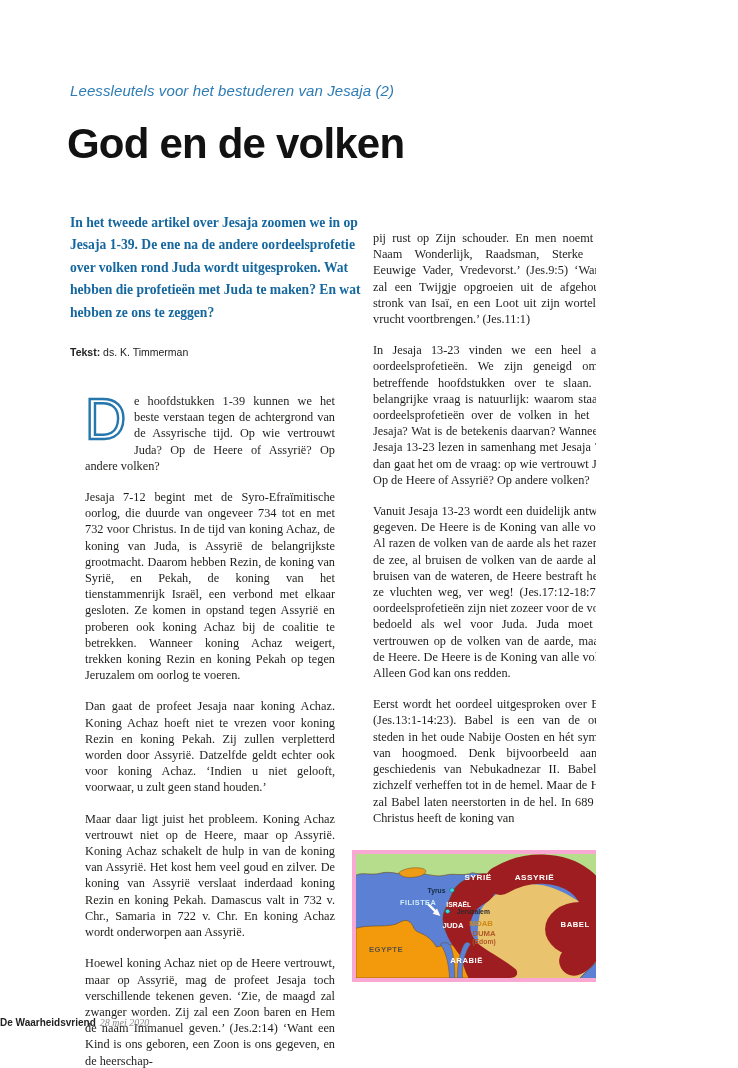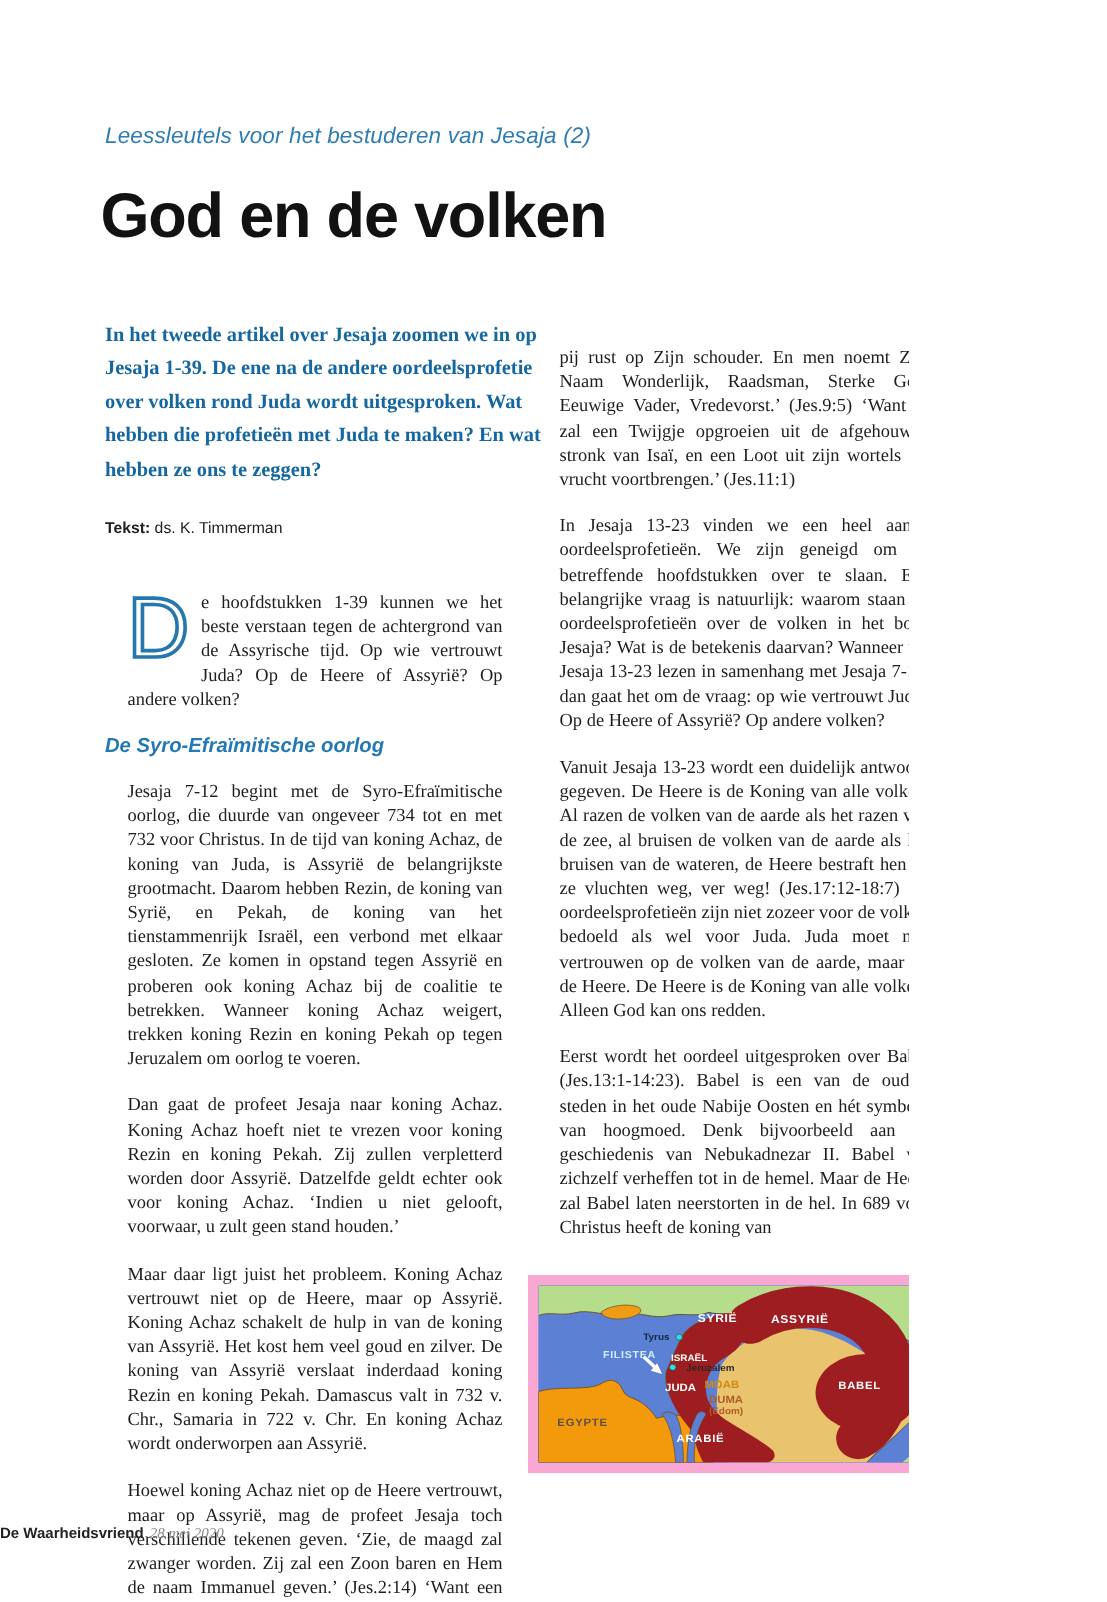--- a/index.html
+++ b/index.html
@@ -1,37 +1,37 @@
 <!DOCTYPE html>
 <html><head>
 <meta charset="utf-8">
 <style>
   html,body{margin:0;padding:0;background:#ffffff;}
   .page{position:relative;width:596px;height:1068px;background:#ffffff;overflow:hidden;
-        font-family:"Liberation Sans",sans-serif;padding-left:10px;}
+        font-family:"Liberation Sans",sans-serif;}
   .kicker{position:absolute;left:70px;top:82px;font-size:15px;font-style:italic;
           color:#2e7cb4;letter-spacing:0.1px;}
   .title{position:absolute;left:67px;top:120px;font-size:42px;font-weight:bold;
          color:#121212;letter-spacing:-0.8px;}
   .intro{position:absolute;left:70px;top:212px;width:310px;font-size:13.6px;
          font-weight:bold;line-height:22.4px;color:#15679f;font-family:Liberation Serif, serif;}
   .byline{position:absolute;left:70px;top:346px;font-size:10.5px;color:#222;}
   .byline .b{font-weight:bold;}
   .bodycol p{margin:15px;font-family:"Liberation Serif","DejaVu Serif",serif;
              font-size:12.3px;line-height:16.2px;text-align:justify;color:#1e1e1c;}
   .bodycol h3{margin:9px 0 2px 0;font-size:13.5px;font-style:italic;font-weight:bold;
               color:#2479b4;}
   .col-left{position:absolute;left:70px;top:378px;width:280px;}
   .col-right{position:absolute;left:358px;top:215px;width:277px;}
   .dropcap{float:left;width:42px;height:46px;margin:3px 7px 0 0;
            font-family:"Liberation Sans",sans-serif;font-size:57px;line-height:46px;
            color:#2577ad;-webkit-text-fill-color:#ffffff;
            -webkit-text-stroke:2.4px #2577ad;}
   .map-wrap{position:absolute;left:352px;top:850px;width:265px;height:132px;
-            border:7px solid #f9a8d4;box-sizing:border-box;background:#5c80d3;}
+            border:4px solid #f9a8d4;box-sizing:border-box;background:#5c80d3;}
   .map-wrap svg{display:block;width:100%;height:100%;}
   .cont-marker{position:absolute;left:626px;top:962px;font-size:13px;font-weight:bold;
                color:#2577ad;}
   .topmark-line{position:absolute;left:687px;top:10px;width:2px;height:46px;
                 background:#33608c;}
   .topmark-arrow{position:absolute;left:699px;top:28px;width:0;height:0;
                  border-left:13px solid #1e6ca8;border-top:7px solid transparent;
                  border-bottom:7px solid transparent;}
   .footer{position:absolute;left:0;top:1017px;width:100%;text-align:left;
           font-size:10px;color:#222;}
@@ -55,21 +55,20 @@
 
   <div class="intro">In het tweede artikel over Jesaja zoomen we in op Jesaja 1-39. De ene na de andere oordeelsprofetie over volken rond Juda wordt uitgesproken. Wat hebben die profetieën met Juda te maken? En wat hebben ze ons te zeggen?</div>
 
   <div class="byline">
     <span class="b">Tekst:</span>
     <span>ds. K. Timmerman</span>
   </div>
 
   <div class="col-left bodycol">
     <p><span class="dropcap">D</span><span>e hoofdstukken 1-39 kunnen we het beste verstaan tegen de achtergrond van de Assyrische tijd. Op wie vertrouwt Juda? Op de Heere of Assyrië? Op andere volken?</span></p>
-    <h3>De Syro-Efraïmitische oorlog</h3>
     <p>Jesaja 7-12 begint met de Syro-Efraïmitische oorlog, die duurde van ongeveer 734 tot en met 732 voor Christus. In de tijd van koning Achaz, de koning van Juda, is Assyrië de belangrijkste grootmacht. Daarom hebben Rezin, de koning van Syrië, en Pekah, de koning van het tienstammenrijk Israël, een verbond met elkaar gesloten. Ze komen in opstand tegen Assyrië en proberen ook koning Achaz bij de coalitie te betrekken. Wanneer koning Achaz weigert, trekken koning Rezin en koning Pekah op tegen Jeruzalem om oorlog te voeren.</p>
     <p>Dan gaat de profeet Jesaja naar koning Achaz. Koning Achaz hoeft niet te vrezen voor koning Rezin en koning Pekah. Zij zullen verpletterd worden door Assyrië. Datzelfde geldt echter ook voor koning Achaz. ‘Indien u niet gelooft, voorwaar, u zult geen stand houden.’</p>
     <p>Maar daar ligt juist het probleem. Koning Achaz vertrouwt niet op de Heere, maar op Assyrië. Koning Achaz schakelt de hulp in van de koning van Assyrië. Het kost hem veel goud en zilver. De koning van Assyrië verslaat inderdaad koning Rezin en koning Pekah. Damascus valt in 732 v. Chr., Samaria in 722 v. Chr. En koning Achaz wordt onderworpen aan Assyrië.</p>
     <p>Hoewel koning Achaz niet op de Heere vertrouwt, maar op Assyrië, mag de profeet Jesaja toch verschillende tekenen geven. ‘Zie, de maagd zal zwanger worden. Zij zal een Zoon baren en Hem de naam Immanuel geven.’ (Jes.2:14) ‘Want een Kind is ons geboren, een Zoon is ons gegeven, en de heerschap-</p>
   </div>
 
   <div class="col-right bodycol">
     <p>pij rust op Zijn schouder. En men noemt Zijn Naam Wonderlijk, Raadsman, Sterke God, Eeuwige Vader, Vredevorst.’ (Jes.9:5) ‘Want er zal een Twijgje opgroeien uit de afgehouwen stronk van Isaï, en een Loot uit zijn wortels zal vrucht voortbrengen.’ (Jes.11:1)</p>
     <p>In Jesaja 13-23 vinden we een heel aantal oordeelsprofetieën. We zijn geneigd om de betreffende hoofdstukken over te slaan. Een belangrijke vraag is natuurlijk: waarom staan de oordeelsprofetieën over de volken in het boek Jesaja? Wat is de betekenis daarvan? Wanneer we Jesaja 13-23 lezen in samenhang met Jesaja 7-12, dan gaat het om de vraag: op wie vertrouwt Juda? Op de Heere of Assyrië? Op andere volken?</p>
     <p>Vanuit Jesaja 13-23 wordt een duidelijk antwoord gegeven. De Heere is de Koning van alle volken. Al razen de volken van de aarde als het razen van de zee, al bruisen de volken van de aarde als het bruisen van de wateren, de Heere bestraft hen en ze vluchten weg, ver weg! (Jes.17:12-18:7) De oordeelsprofetieën zijn niet zozeer voor de volken bedoeld als wel voor Juda. Juda moet niet vertrouwen op de volken van de aarde, maar op de Heere. De Heere is de Koning van alle volken! Alleen God kan ons redden.</p>

